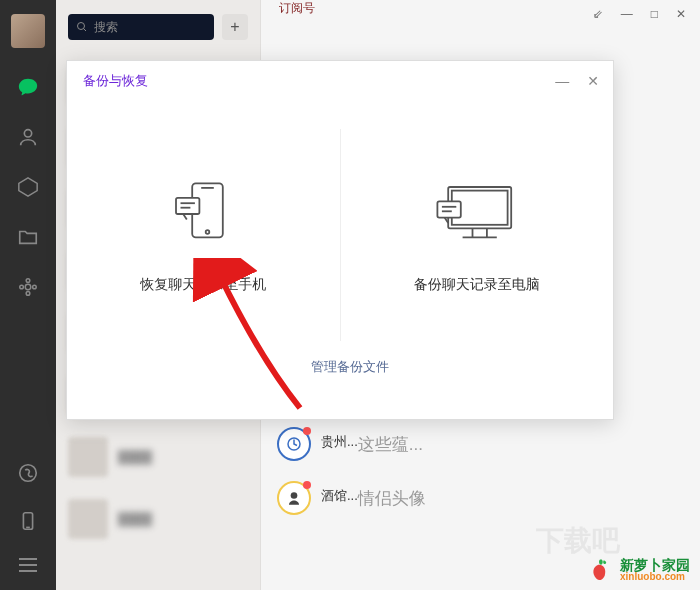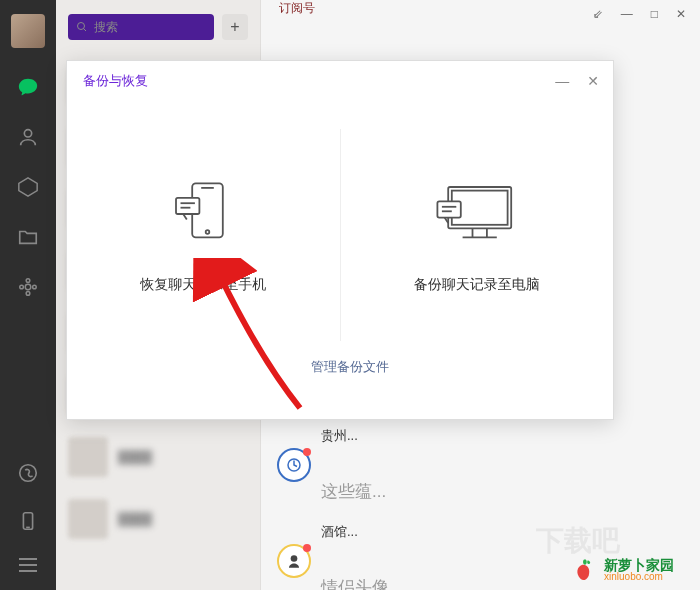--- a/index.html
+++ b/index.html
@@ -13,56 +13,56 @@
   .avatar { width: 34px; height: 34px; border-radius: 4px; background: linear-gradient(135deg,#bca48e,#8a6f5c); }
   .rail-icon { width: 22px; height: 22px; display:flex; align-items:center; justify-content:center; color:#888; }
   .rail-icon.active { color:#07c160; }
   .rail-icon svg { width: 22px; height: 22px; }
   .rail-bottom { margin-top: auto; display:flex; flex-direction:column; align-items:center; gap:26px; padding-bottom:18px; width:100%;}
   .hamburger { width:18px; display:flex; flex-direction:column; gap:4px;}
   .hamburger div { height:2px; background:#888; }
 
   .chat-list { position:absolute; left:56px; top:0; width:205px; height:100%; background:#eceae8; border-right:1px solid #e0dedc; }
   .search-row { display:flex; align-items:center; padding:14px 12px 12px; gap:8px;}
-  .search-box { flex:1; height:26px; background:#4c1d95; border-radius:4px; display:flex; align-items:center; padding:0 8px; gap:6px; color:#888; font-size:12px;}
+  .search-box { flex:1; height:26px; background:#0f172a; border-radius:4px; display:flex; align-items:center; padding:0 8px; gap:6px; color:#888; font-size:12px;}
   .add-btn { width:26px; height:26px; background:#e1dfdd; border-radius:4px; display:flex; align-items:center; justify-content:center; color:#555; font-size:16px;}
   .chat-item { display:flex; align-items:center; height:62px; padding:0 12px; gap:10px; }
   .chat-avatar { width:40px; height:40px; border-radius:4px; background:#cfcac4; filter: blur(2px); position:relative;}
   .chat-text { filter: blur(3px); color:#888; font-size:12px;}
   .blur-list { position:absolute; top:54px; left:0; right:0; bottom:0; filter: blur(1px); opacity:0.85;}
 
   .main-column { position:absolute; left:261px; top:0; right:0; bottom:0; background:#f5f5f5;}
   .tab-header { font-size:12px; color:#7f1d1d; padding:0 18px;}
   .subs { padding-top:400px;}
   .sub-item { display:flex; gap:10px; padding:10px 16px; align-items:center;}
   .sub-avatar { width:34px; height:34px; border-radius:50%; background:#fff; border:2px solid #3b6fc4; display:flex; align-items:center; justify-content:center; position:relative;}
   .sub-avatar.alt { border-color:#f2c94c;}
-  .sub-info { display:flex; flex-direction:column;gap:35px;}
+  .sub-info { display:flex; flex-direction:row;}
   .sub-title { font-size:13px; color:#333;}
   .sub-desc { font-size:17px; color:#9a9a9a;}
   .dot { position:absolute; top:-2px; right:-2px; width:8px; height:8px; background:#fa5151; border-radius:50%;}
 
   .dialog { position:absolute; left:66px; top:60px; width:548px; height:360px; background:#fff; border:1px solid #ddd; box-shadow:0 4px 20px rgba(0,0,0,0.15); z-index:20;}
   .dialog-title { height:40px; display:flex; align-items:center; padding:0 16px; font-size:13px; color:#6d28d9;}
   .dialog-controls { position:absolute; top:0; right:0; height:40px; display:flex; align-items:center; gap:18px; padding:0 14px;}
   .dialog-controls span { color:#888; font-size:14px; cursor:pointer;}
   .dialog-body { display:flex; height:240px; padding:28px 0 0;}
   .option { flex:1; display:flex; flex-direction:column; align-items:center; justify-content:center; gap:24px; cursor:pointer; position:relative;}
   .option:first-child { border-right:1px solid #eee;}
   .device-svg { width:90px; height:76px;}
   .option-label { font-size:14px; color:#333; font-weight:500;}
   .dialog-footer { text-align:center; padding-top:16px;}
   .manage-link { color:#576b95; font-size:13px; cursor:pointer;margin-left:20px;}
 
   .red-arrow { position:absolute; z-index:25; pointer-events:none; left:180px; top:258px; width:140px; height:160px;}
-  .watermark { position:absolute; right:26px; bottom:6px; display:flex; align-items:center; gap:6px; z-index:30;}
+  .watermark { position:absolute; right:10px; bottom:6px; display:flex; align-items:center; gap:6px; z-index:30;}
   .radish { width:28px; height:28px;}
   .wm-text { display:flex; flex-direction:column; line-height:1;}
   .wm-cn { color:#1a8f3a; font-size:14px; font-weight:600;}
-  .wm-en { color:#f08a24; font-size:10px;}
+  .wm-en { color:#f08a24; font-size:10px;font-weight:bold;}
   .ghost-text { position:absolute; right:80px; bottom:30px; color:#ccc; font-size:28px; font-weight:700; opacity:0.35; z-index:3;}
 </style>
 </head>
 <body>
 
 <div class="win-controls">
   <span class="pin">⇙</span>
   <span>—</span>
   <span>□</span>
   <span>✕</span>

